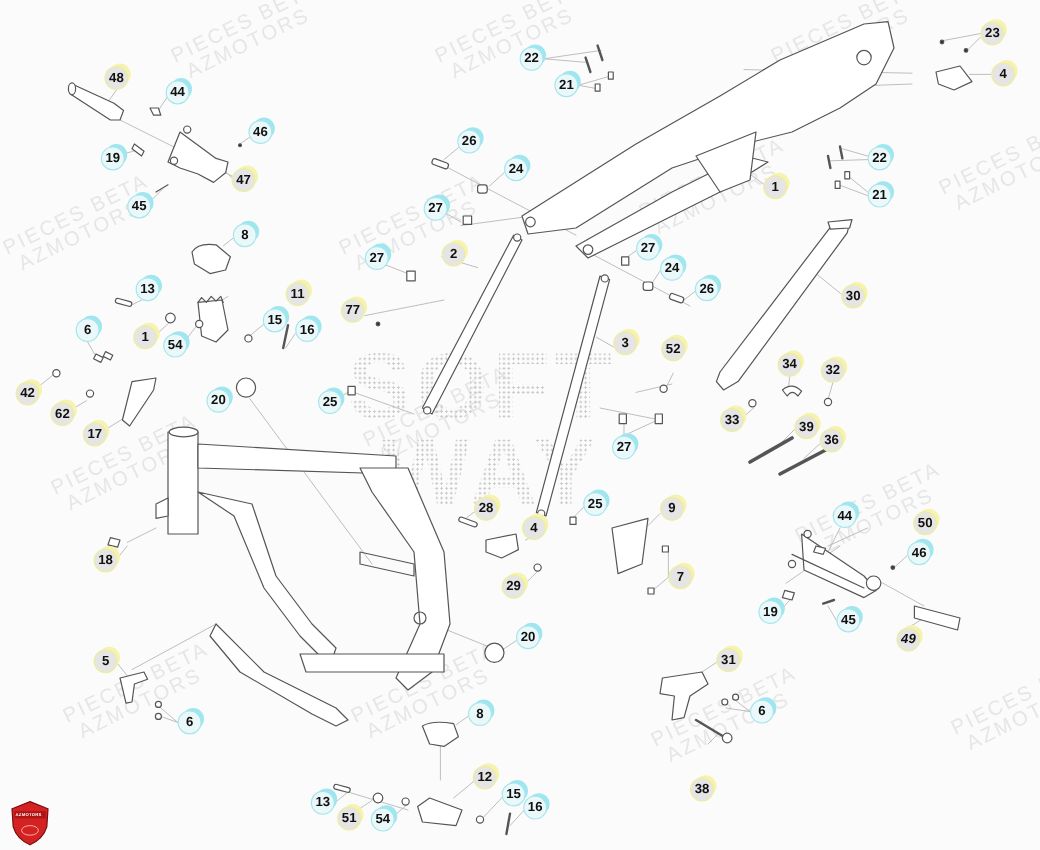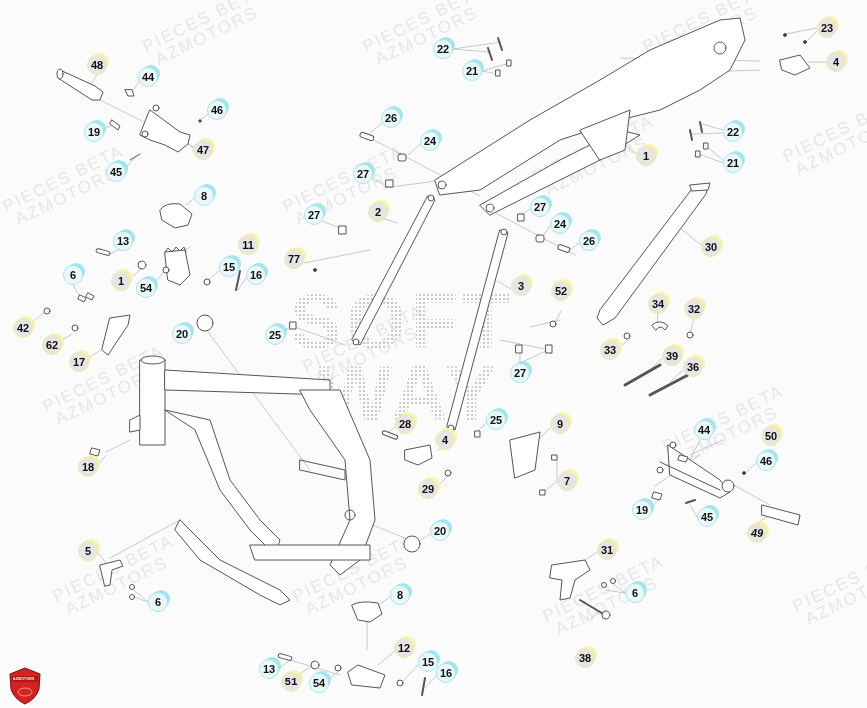--- a/index.html
+++ b/index.html
@@ -375,21 +375,21 @@
       <div class="callout yellow" style="left: 78px; top: 541px;">5</div>
       <div class="callout cyan" style="left: 148px; top: 592px;">6</div>
       <div class="callout yellow" style="left: 597px; top: 540px;">31</div>
       <div class="callout cyan" style="left: 625px; top: 583px;">6</div>
       <div class="callout yellow" style="left: 575px; top: 648px;">38</div>
       <div class="callout cyan" style="left: 390px; top: 585px;">8</div>
       <div class="callout yellow" style="left: 394px; top: 638px;">12</div>
       <div class="callout cyan" style="left: 418px; top: 652px;">15</div>
       <div class="callout cyan" style="left: 436px; top: 663px;">16</div>
       <div class="callout cyan" style="left: 259px; top: 659px;">13</div>
-      <div class="callout yellow" style="left: 281px; top: 672px; font-family: Liberation Mono, monospace;">51</div>
+      <div class="callout yellow" style="left: 281px; top: 672px;">51</div>
       <div class="callout cyan" style="left: 309px; top: 673px;">54</div>
     </div>
 
   <div class="logo">
     <svg width="34" height="38" viewBox="0 0 34 38">
       <path d="M17 1 L32 7 L31 22 Q28 32 17 37 Q6 32 3 22 L2 7 Z" fill="#d42222" stroke="#7a0c0c" stroke-width="1"></path>
       <rect x="4" y="9" width="26" height="6" fill="#b01515"></rect>
       <ellipse cx="17" cy="25" rx="7" ry="4" fill="none" stroke="#f5b0b0" stroke-width="0.8"></ellipse>
     </svg>
     <span style="position:absolute;left:5px;top:10px;font-size:3.5px;color:#fff;font-weight:bold;letter-spacing:0.2px;">AZMOTORS</span>

